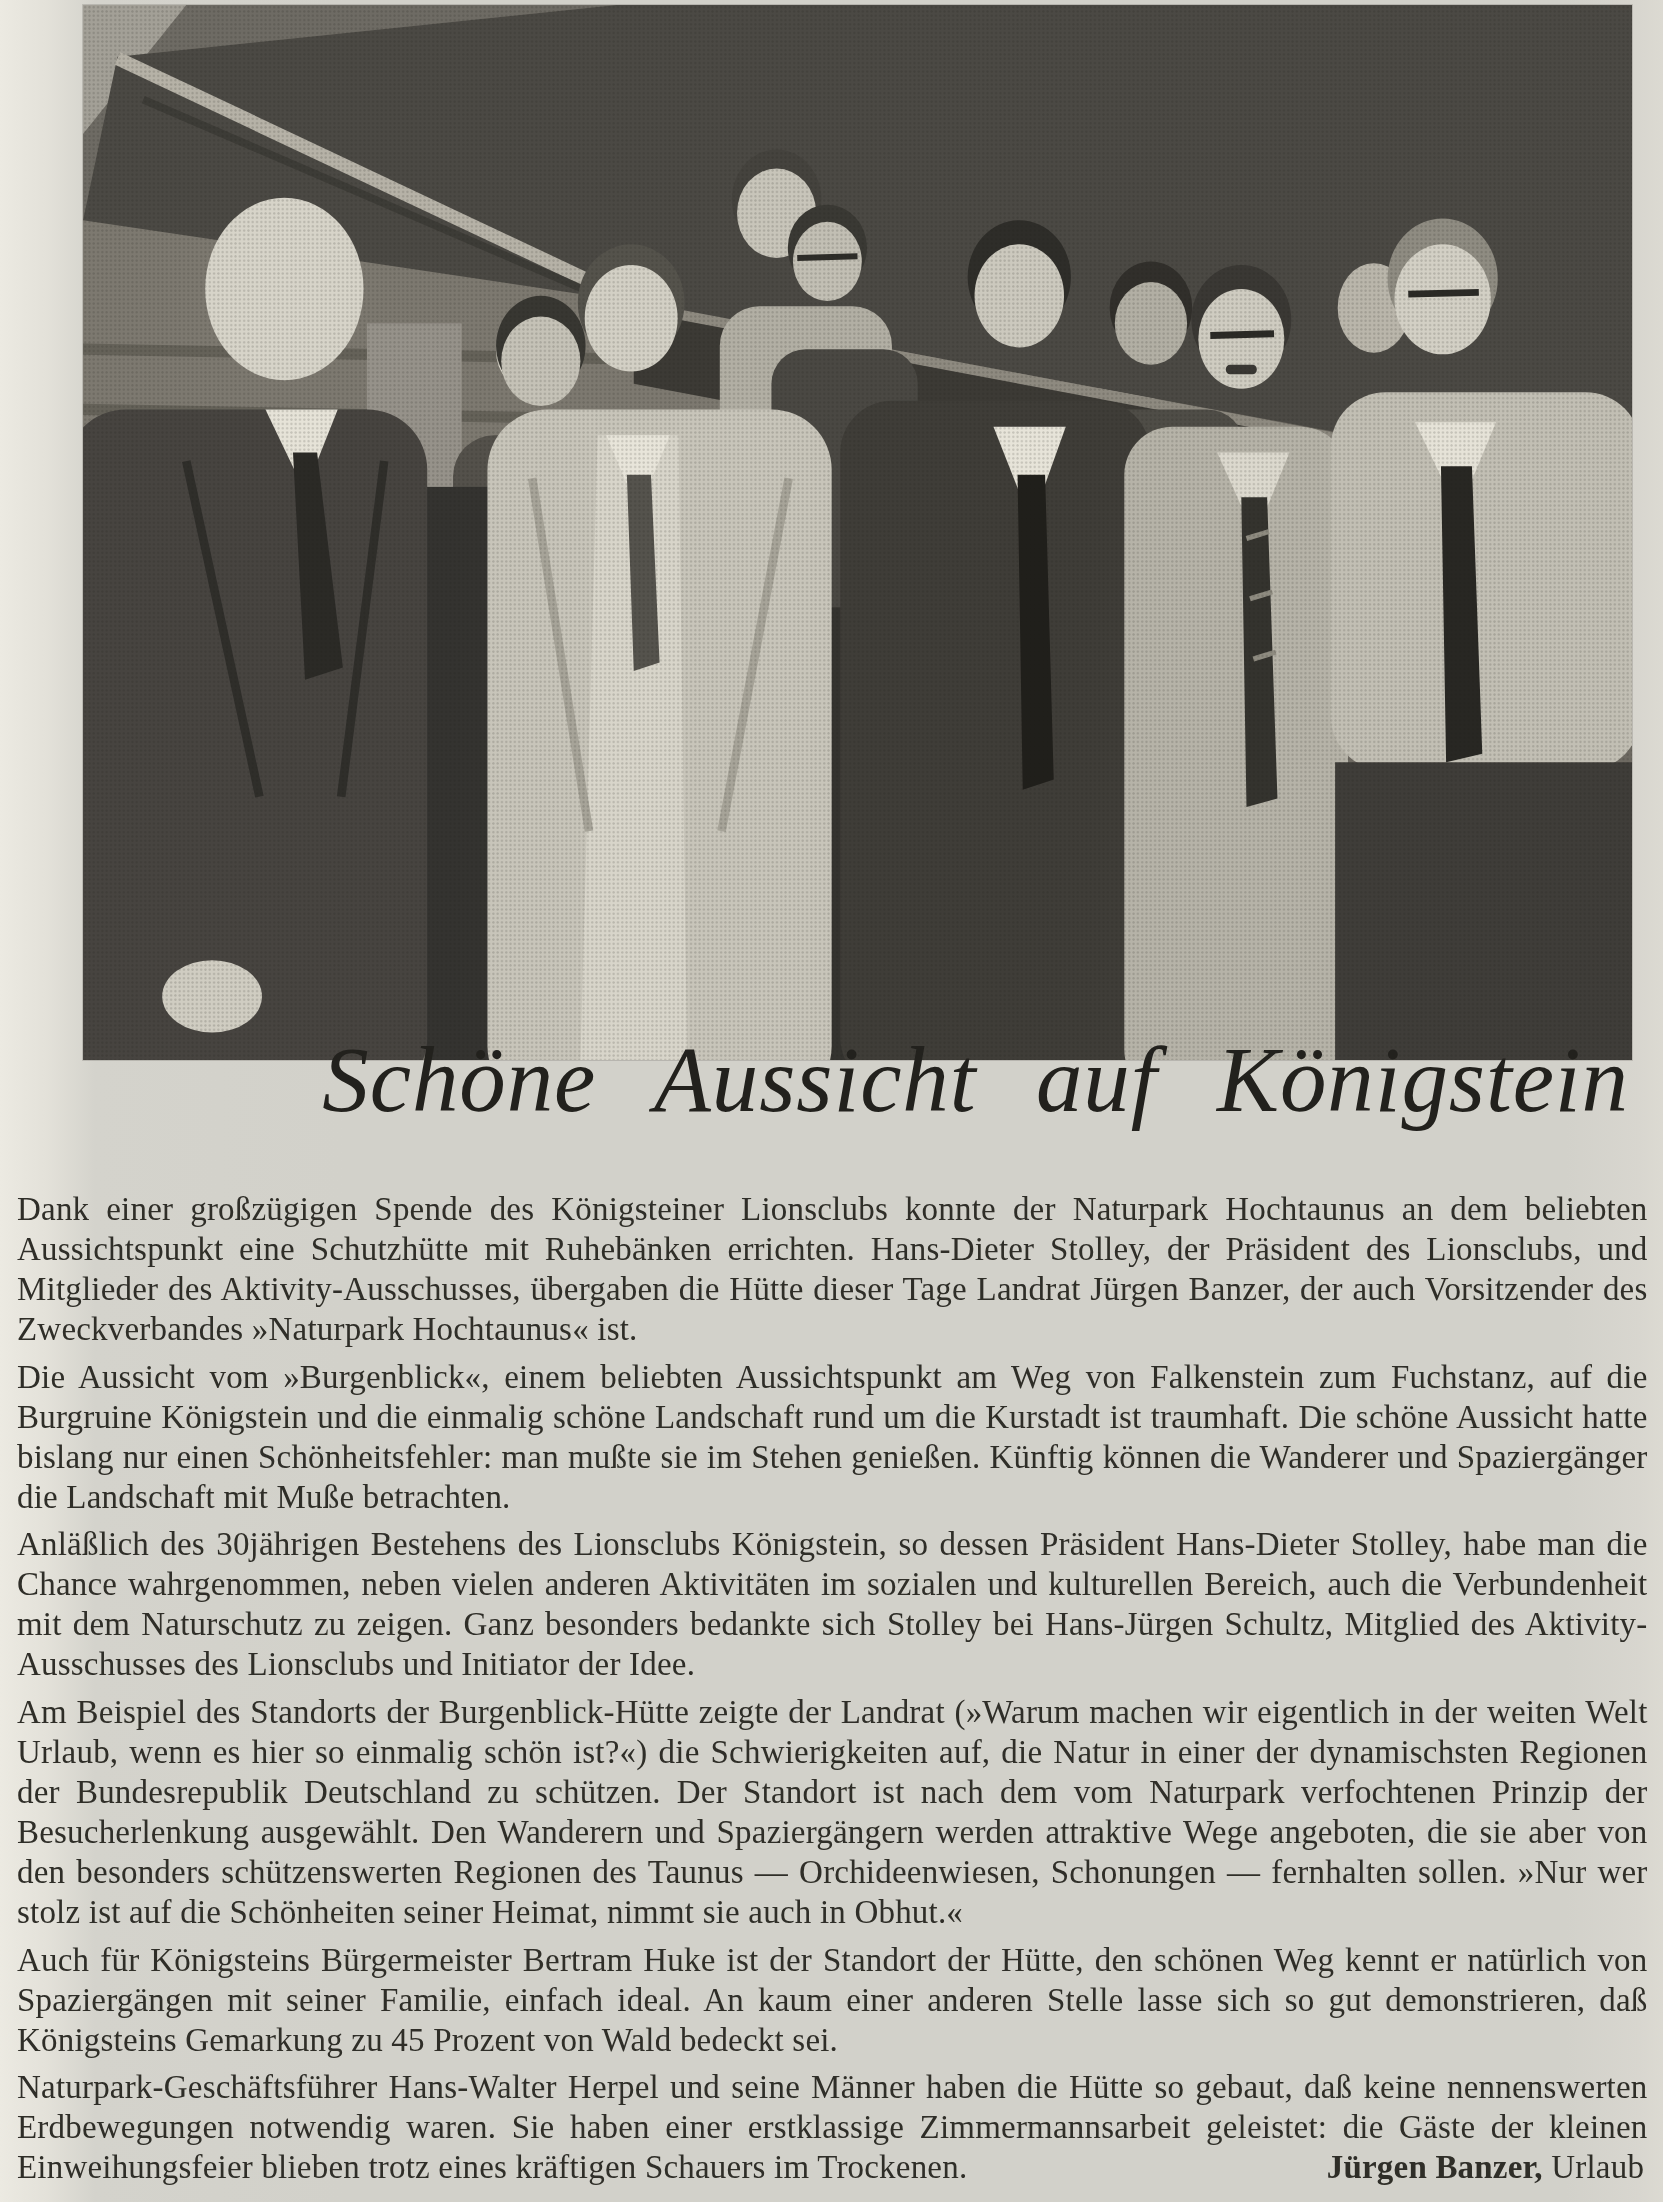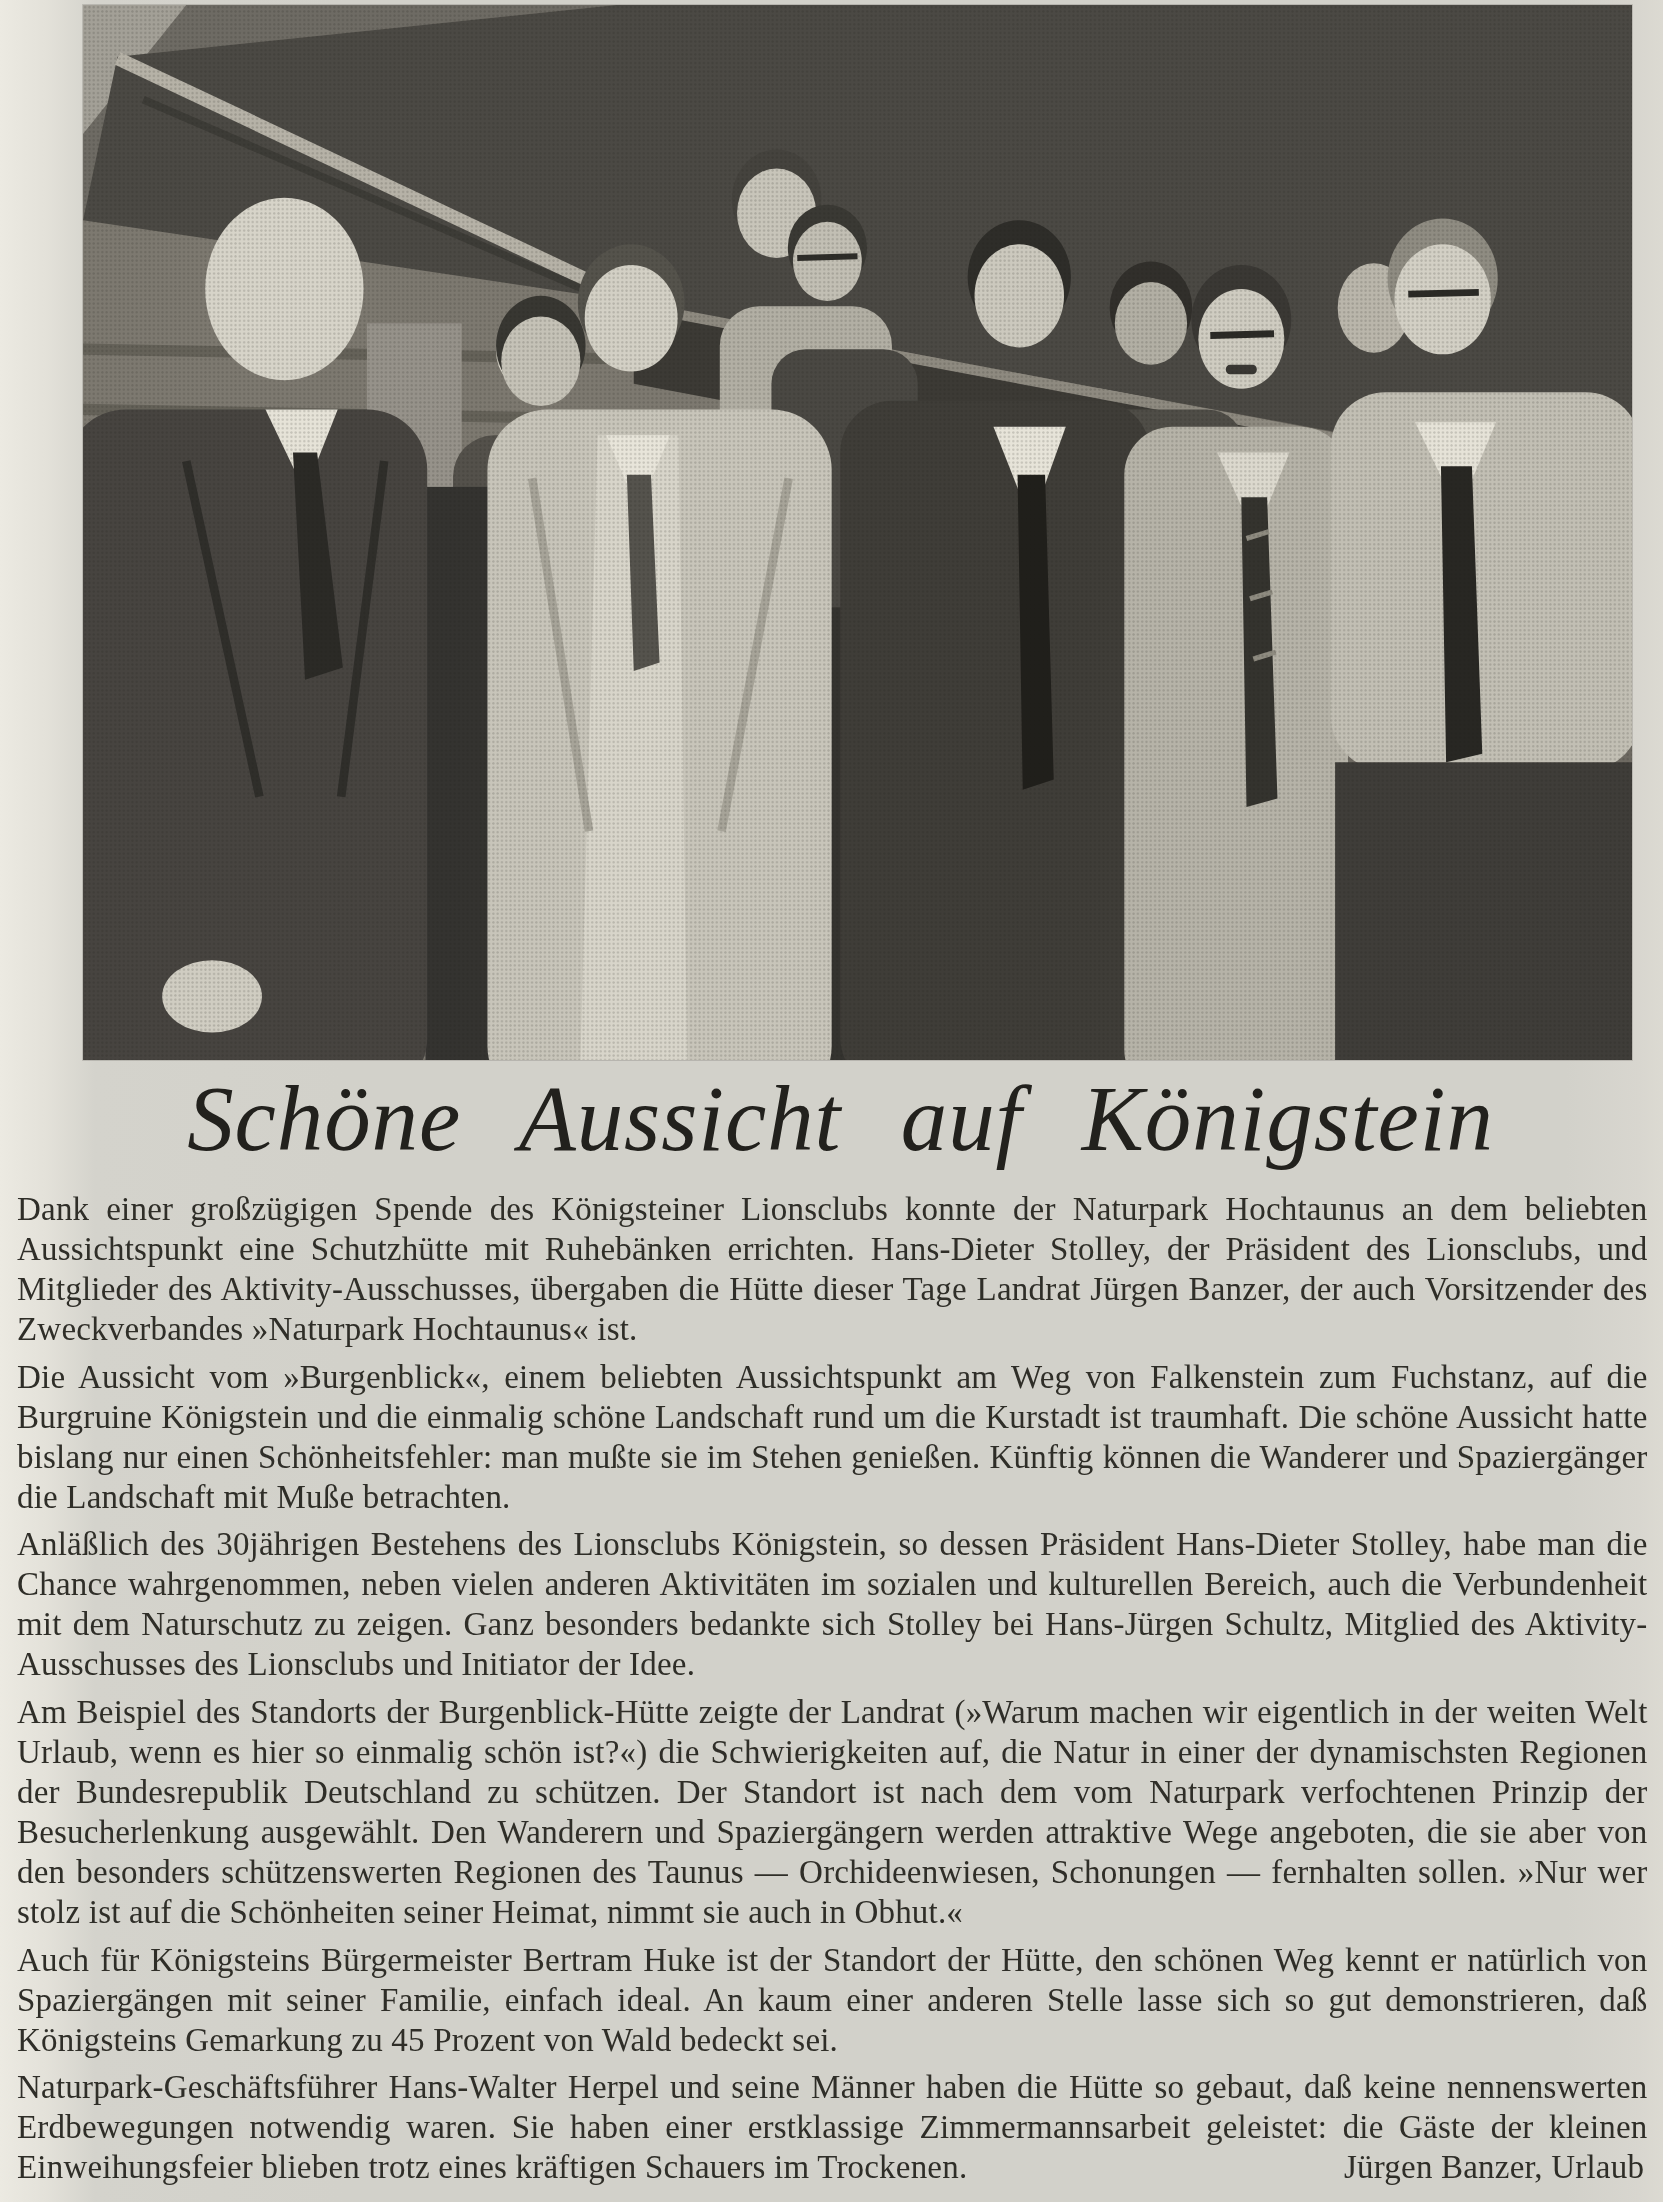--- a/index.html
+++ b/index.html
@@ -25,35 +25,35 @@
       linear-gradient(rgba(0,0,0,.10), rgba(0,0,0,0) 28%),
       linear-gradient(105deg, rgba(255,255,255,.10), rgba(0,0,0,.07) 50%, rgba(255,255,255,.14) 92%);
   }
   .photo::after{
     content:"";position:absolute;inset:0;pointer-events:none;opacity:.8;
     background-image:radial-gradient(rgba(28,28,22,.20) 0.9px, rgba(28,28,22,0) 1.4px);
     background-size:4.3px 4.3px;
   }
   
   .headline{
-    position:absolute;left:52px;right:34px;top:1065px;height:112px;
+    position:absolute;left:52px;right:34px;top:1026px;height:112px;
     font-size:93px;line-height:107px;font-style:italic;font-weight:normal;
-    text-align:center;letter-spacing:0.9px;word-spacing:.38em;
+    text-align:right;letter-spacing:0.9px;word-spacing:.38em;
     color:#22211d;margin:0;white-space:nowrap;
   }
   
   .bodytext{
     position:absolute;left:17px;right:15.5px;top:1189px;bottom:24px;
     font-size:33px;line-height:40px;text-align:justify;
     color:#2f2e28;letter-spacing:0.2px;
   }
   .bodytext p{margin:0 0 7.7px 0;}
   .p-last{position:relative;}
   .byline{position:absolute;right:3.4px;bottom:0;white-space:nowrap;}
-  .byline b{font-weight:normal;}
+  .byline b{font-weight:bold;}
 </style>
 </head>
 <body>
 
 <div class="page">
 
   <figure class="photo" role="img" aria-label="Schwarzweiß-Gruppenfoto: Männer in Anzügen stehen vor der neuen Schutzhütte mit großem Holzdach am Burgenblick">
     <svg viewBox="0 0 1800 1226" preserveAspectRatio="none">
 
       <rect x="0" y="0" width="1800" height="1226" fill="#7d7970"></rect>

